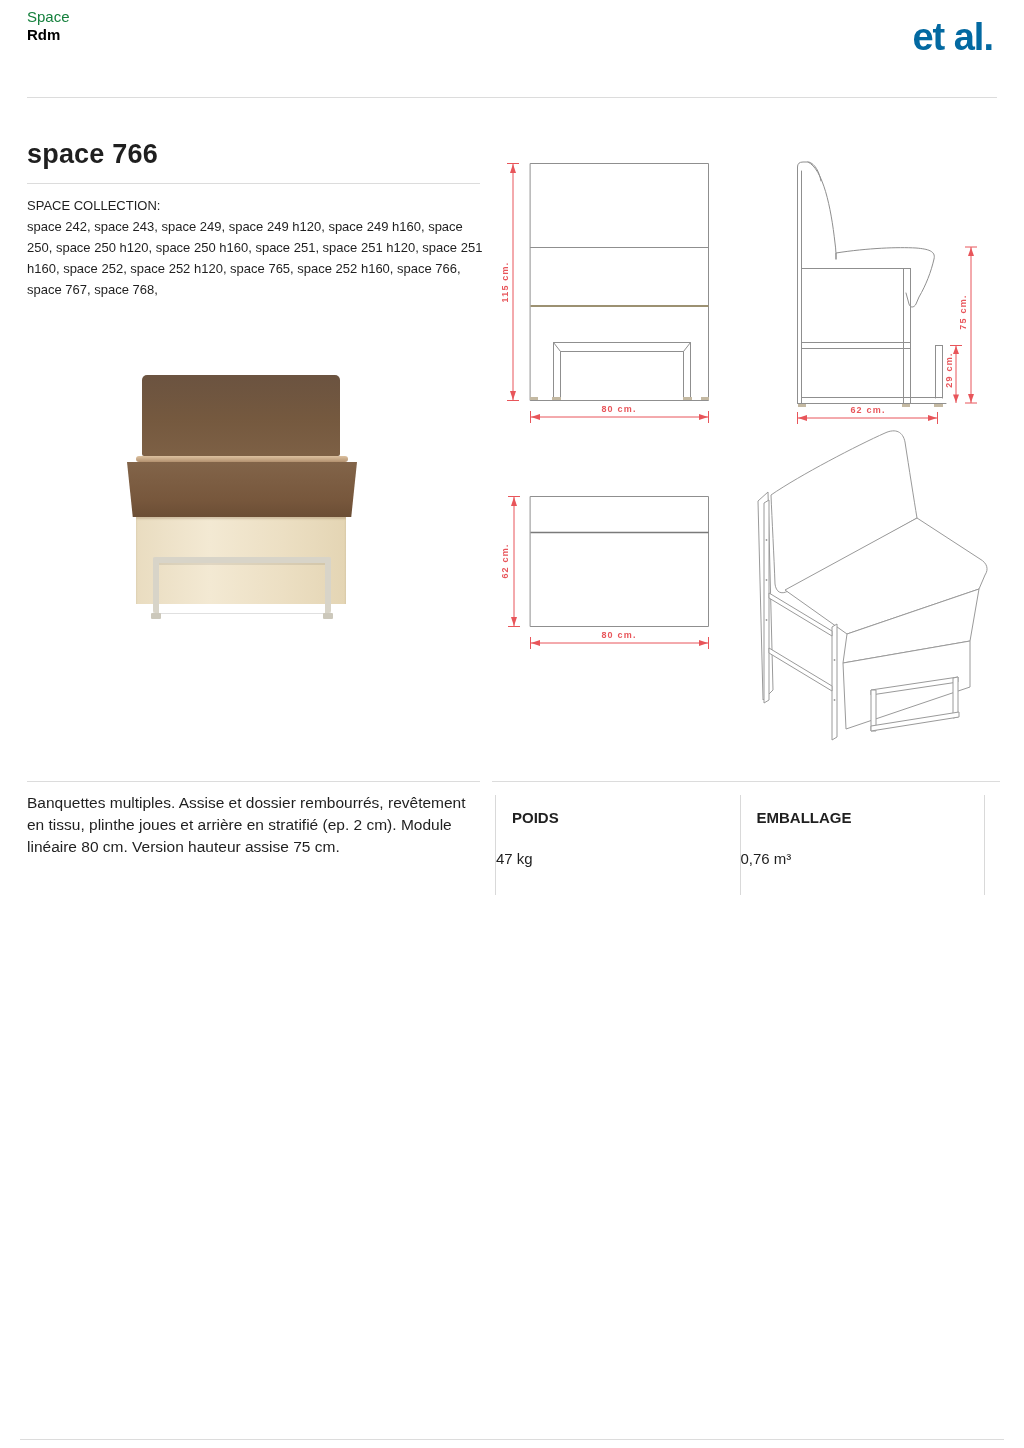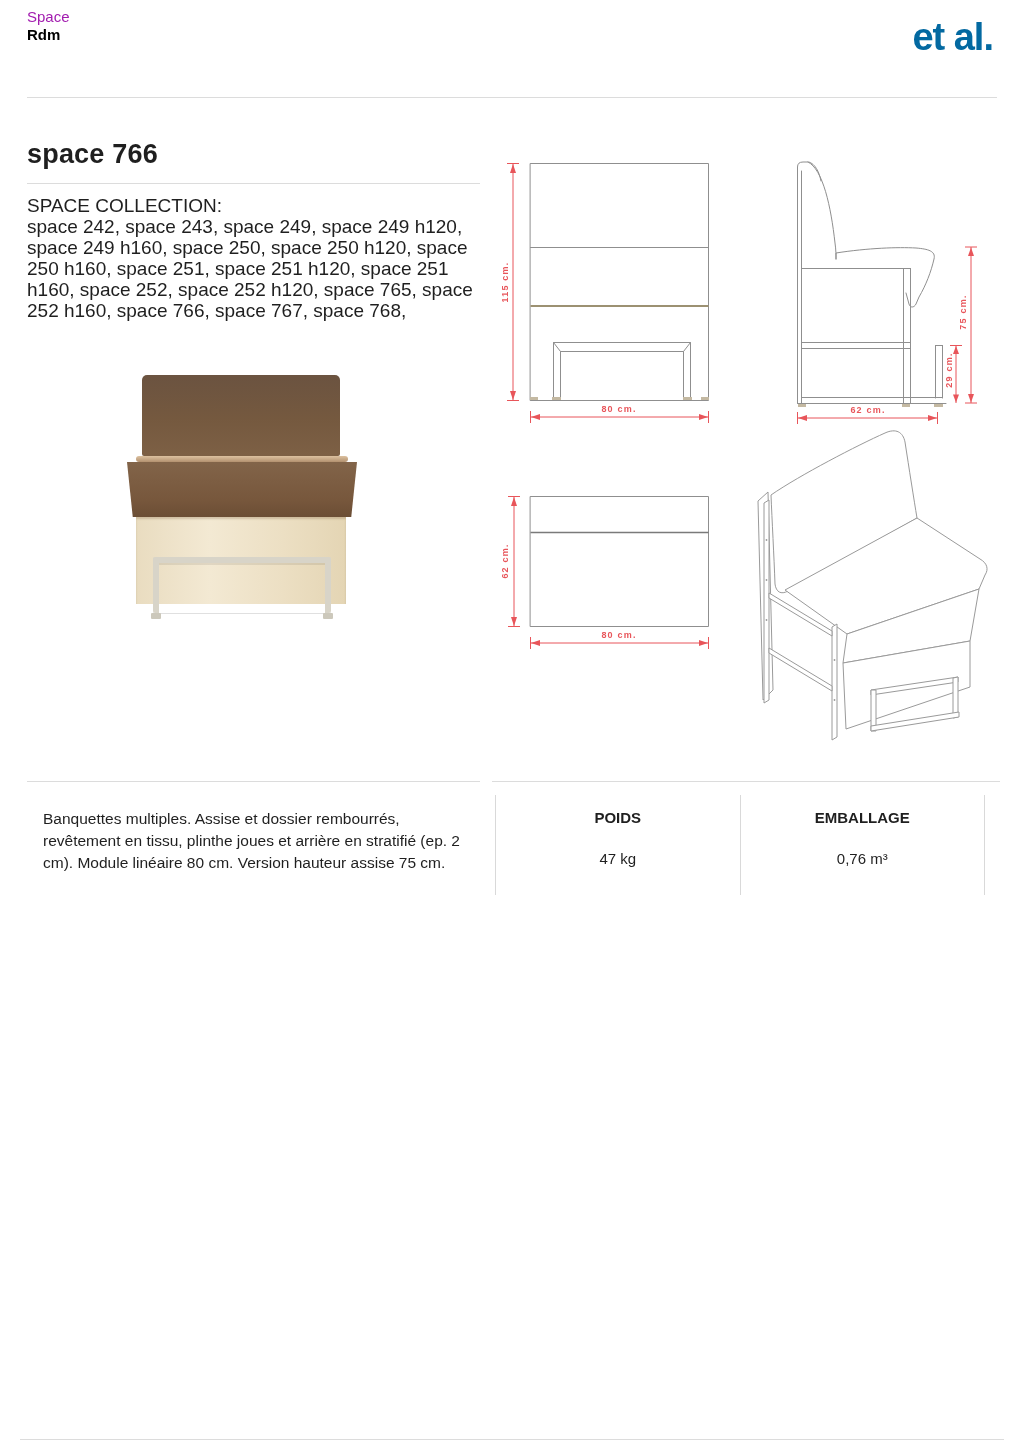--- a/index.html
+++ b/index.html
@@ -1,25 +1,25 @@
 <!DOCTYPE html>
 <html><head>
 <meta charset="utf-8">
 <style>
   html,body{margin:0;padding:0;background:#ffffff;}
   .page{position:relative;width:1024px;height:1448px;background:#ffffff;overflow:hidden;
         font-family:"Liberation Sans",sans-serif;color:#1f1f1f;}
   .rule{position:absolute;height:1px;background:#dcdcdc;}
 
-  .collection-label{position:absolute;left:27px;top:8px;font-size:15px;color:#a21caf;}
+  .collection-label{position:absolute;left:27px;top:8px;font-size:15px;color:#15803d;}
   .designer{position:absolute;left:27px;top:26px;font-size:15px;font-weight:700;color:#000000;}
   .logo{position:absolute;right:31px;top:16px;font-size:38px;font-weight:700;letter-spacing:-1px;color:#0369a1;}
 
   .title{position:absolute;left:27px;top:139px;margin:0;font-size:27px;font-weight:700;letter-spacing:.2px;}
-  .collection-block{position:absolute;left:27px;top:195px;width:456px;font-size:19px;line-height:21px;}
+  .collection-block{position:absolute;left:27px;top:195px;width:456px;font-size:13px;line-height:21px;}
 
   
   .photo{position:absolute;left:120px;top:372px;width:250px;height:250px;}
   .backrest{position:absolute;left:22px;top:3px;width:198px;height:81px;border-radius:5px 5px 2px 2px;
             background:linear-gradient(180deg,#6b5340 0%,#75593f 55%,#7d6045 100%);}
   .piping{position:absolute;left:16px;top:84px;width:212px;height:6px;border-radius:3px;
           background:linear-gradient(180deg,#dcc1a0,#b3916f);}
   .seat{position:absolute;left:7px;top:90px;width:230px;height:55px;
         background:linear-gradient(180deg,#826449 0%,#77573c 70%,#6b4e35 100%);
         clip-path:polygon(0 0,100% 0,97.5% 100%,2.5% 100%);}
@@ -43,23 +43,23 @@
   .olv{fill:none;stroke:#9c9172;stroke-width:2;}
   .red{fill:none;stroke:#e8555a;stroke-width:1;}
   .redf{fill:#e8555a;stroke:none;}
   .ft{fill:#c4b9a2;stroke:none;}
   text.dim{font-family:"Liberation Sans",sans-serif;font-size:9px;font-weight:700;
            letter-spacing:1.2px;fill:#e8555a;}
 
   
   .desc{position:absolute;left:27px;top:792px;width:455px;}
   .desc-heading{font-size:16px;font-weight:700;margin:0 0 2px 0;}
-  .desc-body{font-size:15.5px;line-height:22px;margin:16px;}
+  .desc-body{font-size:15.5px;line-height:22px;margin:0;}
   .specs{position:absolute;left:495px;top:795px;width:490px;height:100px;display:flex;}
-  .spec-col{flex:1;border-left:1px solid #d9d9d9;text-align:center;padding-top:13px;}
+  .spec-col{flex:1;border-left:1px solid #d9d9d9;text-align:left;padding-top:13px;}
   .spec-col:last-child{border-right:1px solid #d9d9d9;}
   .spec-label{font-size:15px;font-weight:700;line-height:19px;min-height:42px;padding:0 16px;}
   .spec-value{font-size:15px;}
 </style>
 </head>
 <body>
 
 <div class="page">
 
   <div class="collection-label">Space</div>

